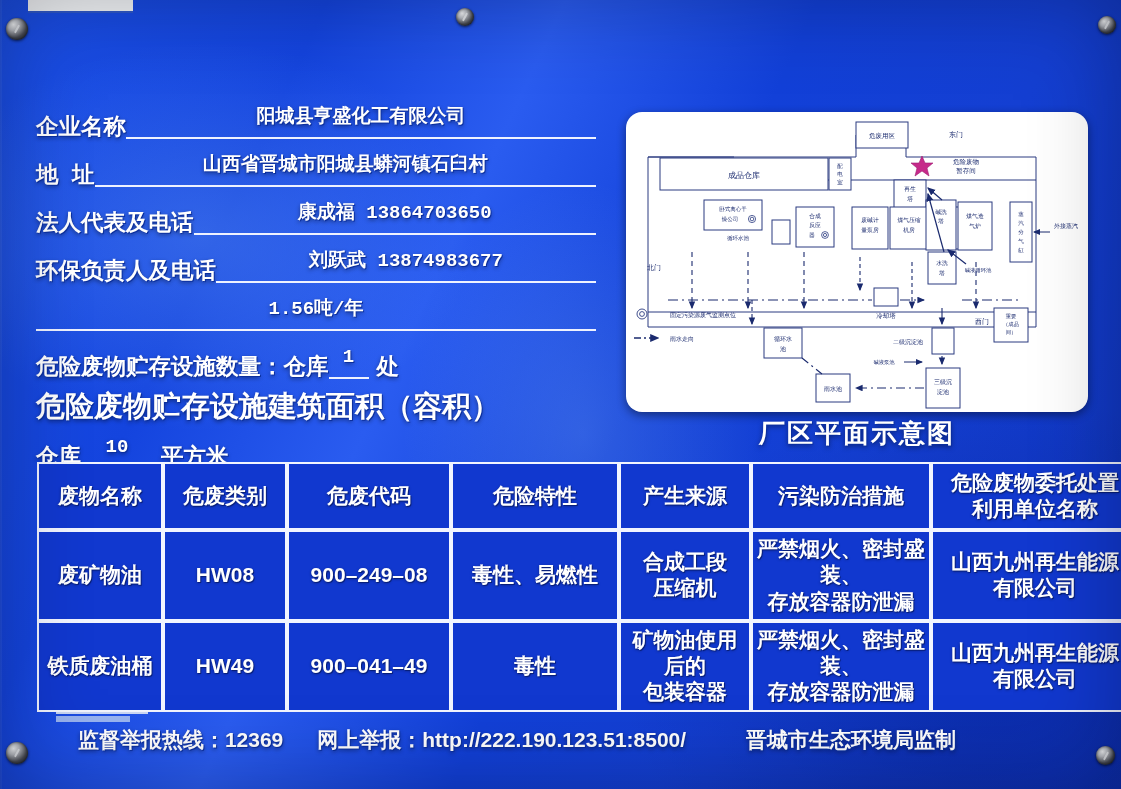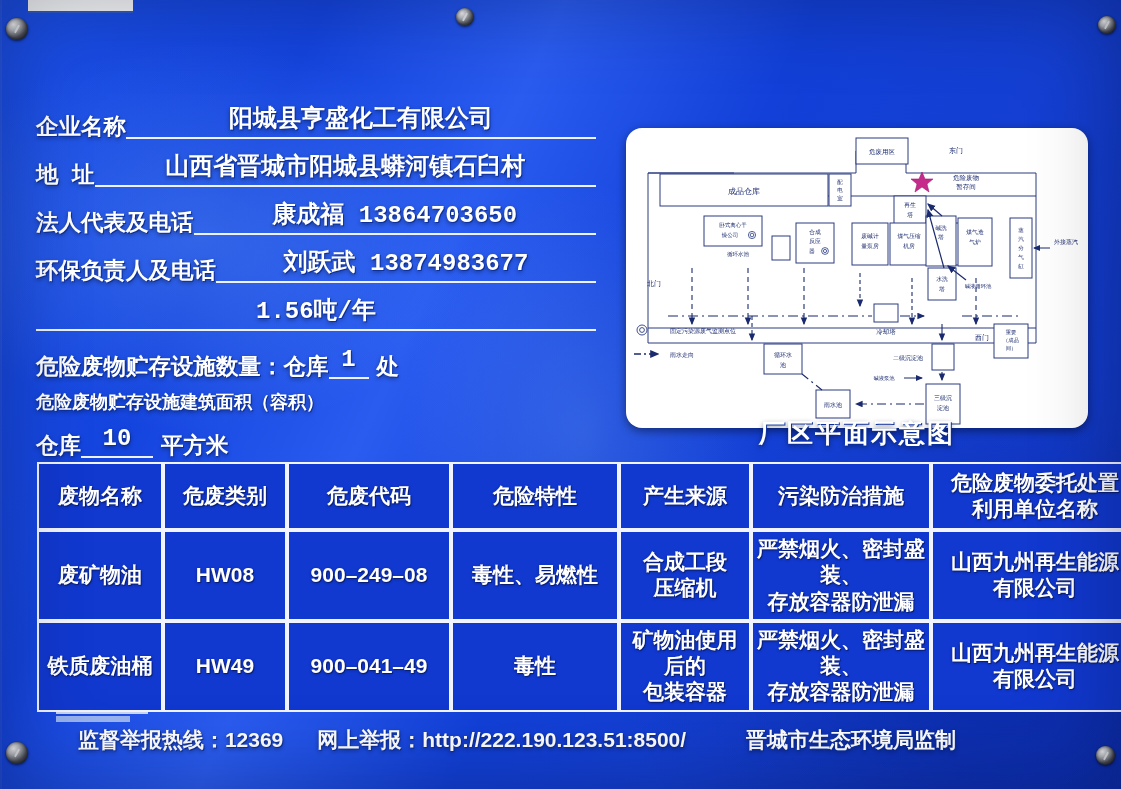--- a/index.html
+++ b/index.html
@@ -81,43 +81,43 @@
     display:flex;align-items:flex-end;margin-bottom:17px;white-space:nowrap;
   }
   .lab{
     font-size:22.5px;font-weight:bold;color:#fff;
     text-shadow:1px 1px 0 #0b2f9e,0 2px 4px rgba(0,0,0,.45);
     flex:0 0 auto;
   }
   .fill{
     flex:1 1 auto;position:relative;border-bottom:2px solid #eef2ff;
     text-align:center;padding:0 6px 3px 6px;min-height:26px;
-    font-size:24px;font-weight:bold;color:#fff;
+    font-size:19px;font-weight:bold;color:#fff;
     text-shadow:1px 1px 0 #0b2f9e,0 2px 4px rgba(0,0,0,.45);
   }
   .fill.narrow{flex:0 0 auto;min-width:26px;padding:0 7px 3px 7px;}
   .fill.mid{flex:0 0 auto;min-width:56px;padding:0 8px 3px 8px;}
   .tail{
     flex:0 0 auto;font-size:22.5px;font-weight:bold;color:#fff;padding-left:8px;
     text-shadow:1px 1px 0 #0b2f9e,0 2px 4px rgba(0,0,0,.45);
   }
   .plainline{
-    font-size:18px;font-weight:bold;color:#fff;white-space:nowrap;
+    font-size:29px;font-weight:bold;color:#fff;white-space:nowrap;
     text-shadow:1px 1px 0 #0b2f9e,0 2px 4px rgba(0,0,0,.45);
   }
   .row.tight{margin-bottom:15px;}
 
   
   .diagram-wrap{
     position:absolute;left:626px;top:112px;width:462px;height:300px;
   }
   .diagram{
     width:100%;height:100%;background:#ffffff;border-radius:16px;
     box-shadow:0 3px 10px rgba(0,0,0,.45);
-    overflow:hidden;position:relative;margin-top:16px;
+    overflow:hidden;position:relative;
   }
   .diagram svg{display:block;width:100%;height:100%;}
   .dia-caption{
     position:absolute;left:626px;top:416px;width:462px;text-align:center;
     font-size:26px;font-weight:bold;color:#fff;letter-spacing:2px;
     text-shadow:1px 1px 0 #0b2f9e,0 2px 5px rgba(0,0,0,.5);
   }
 
   
   .tbl{

